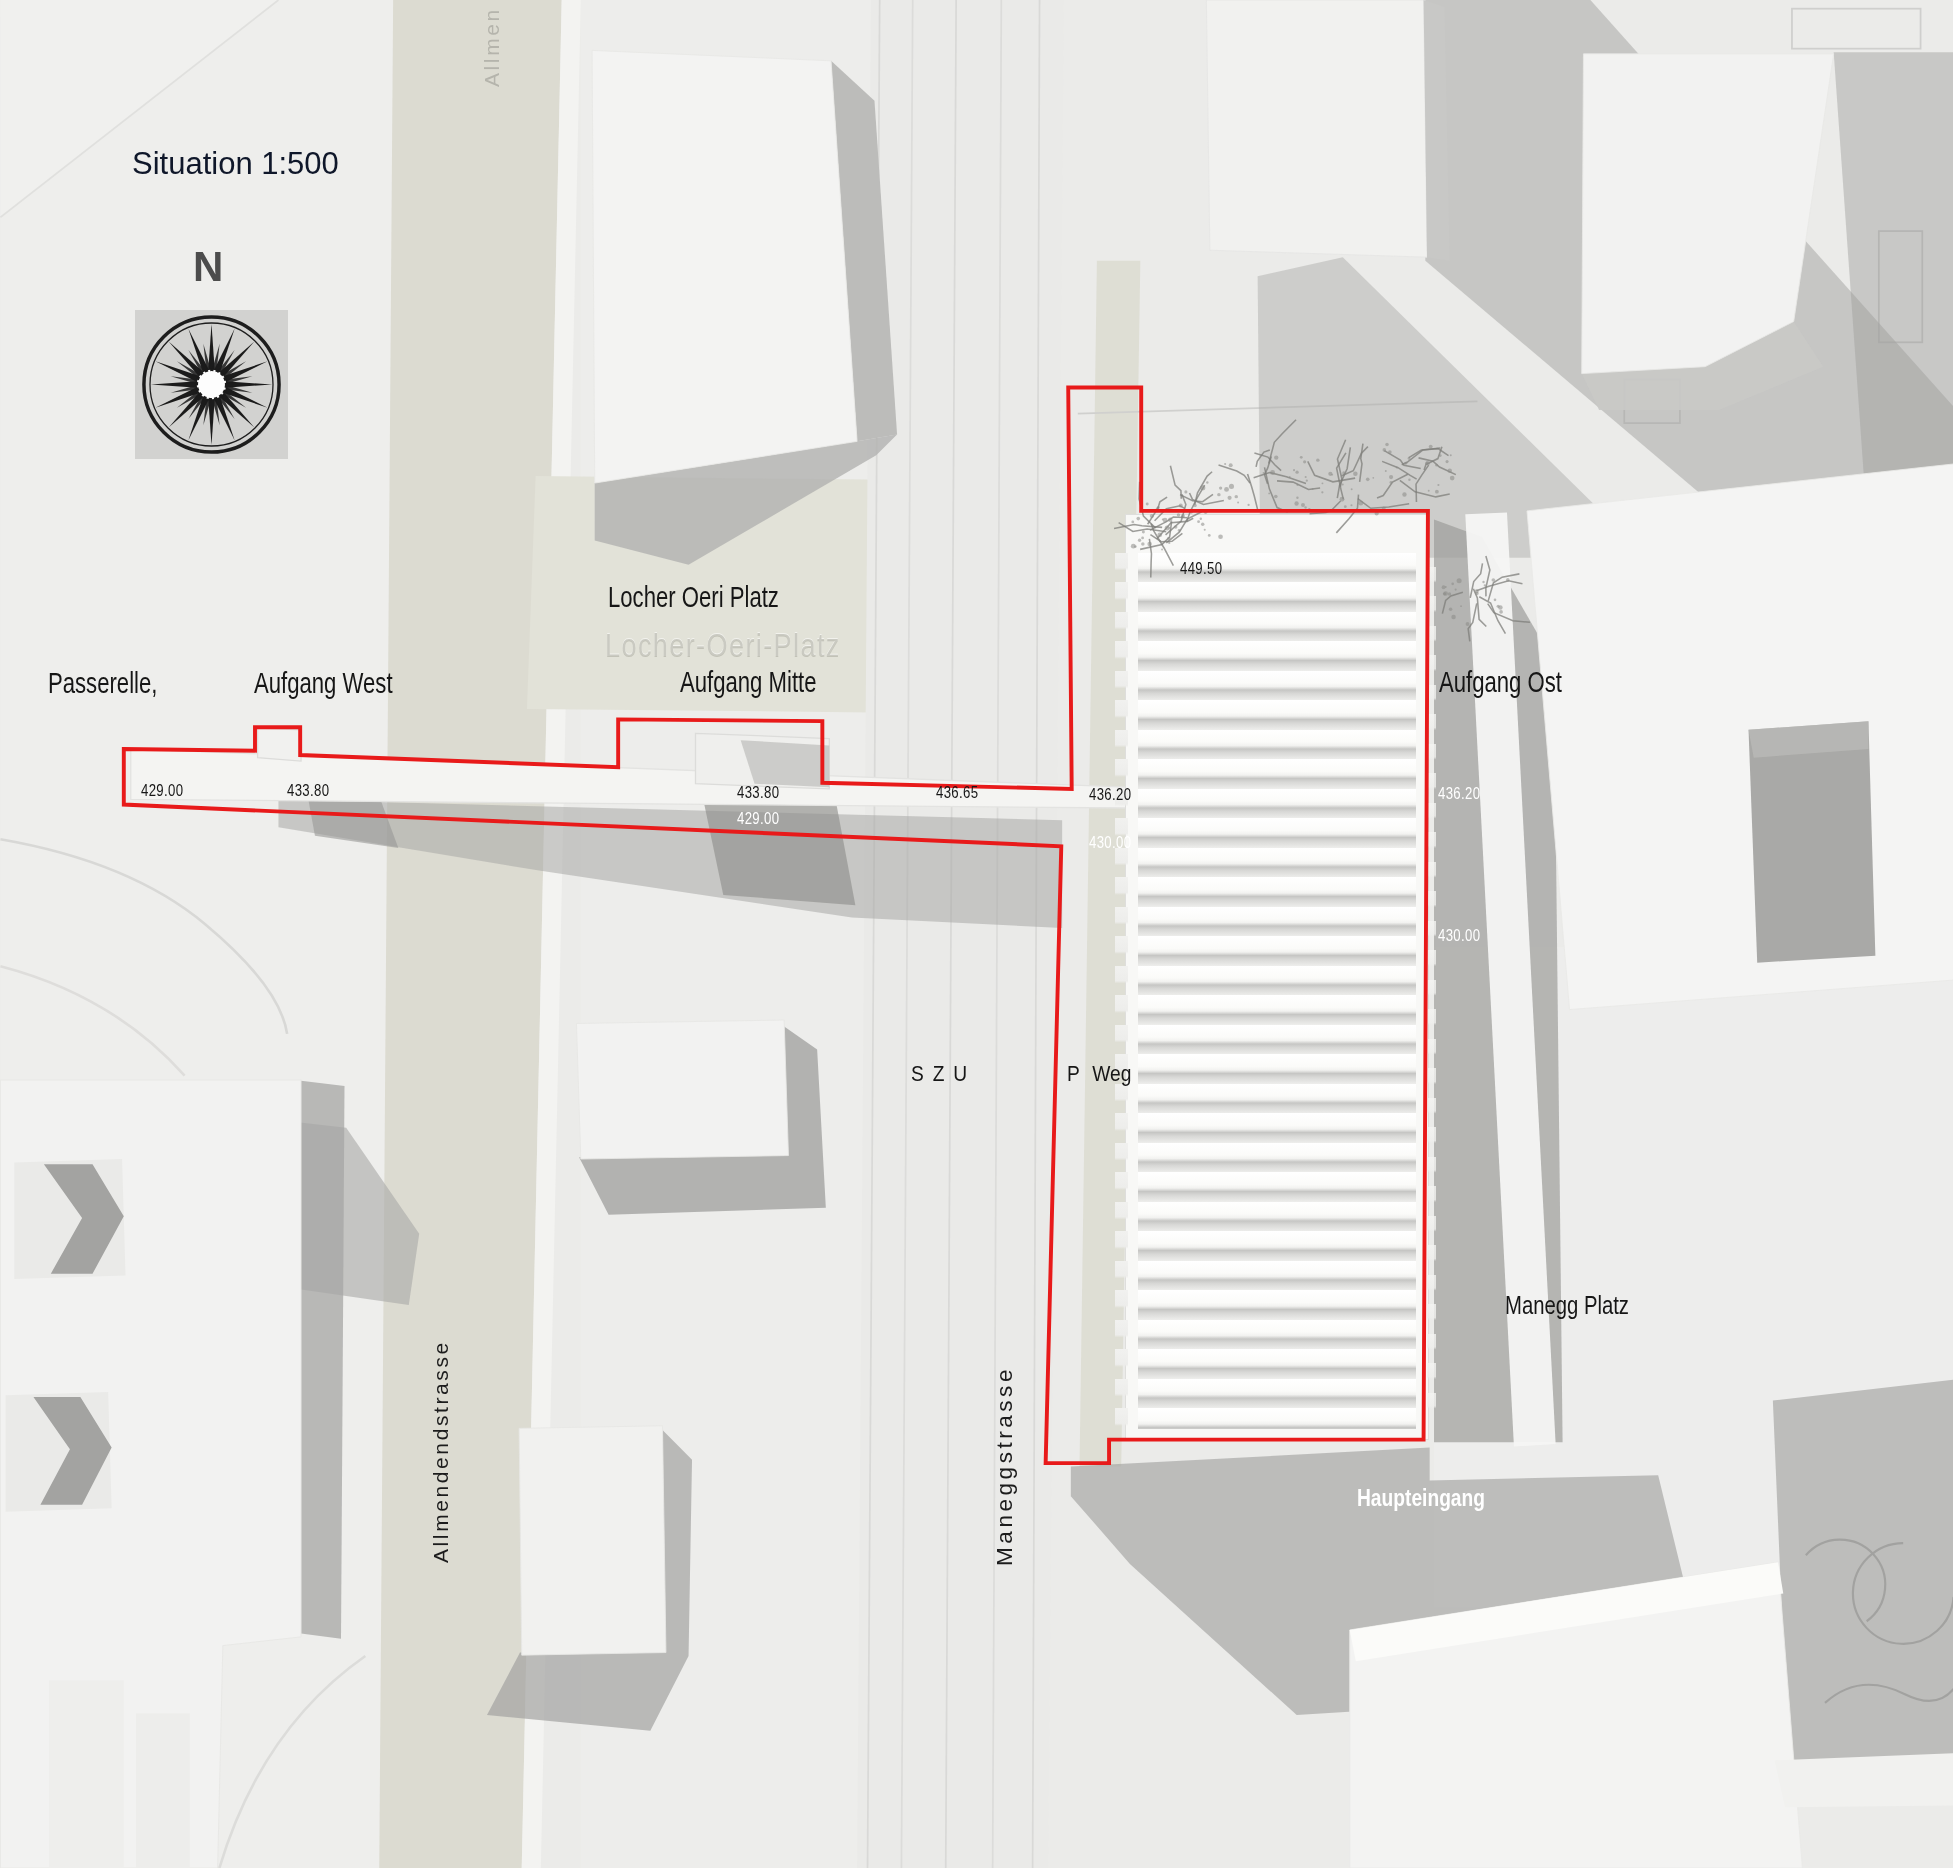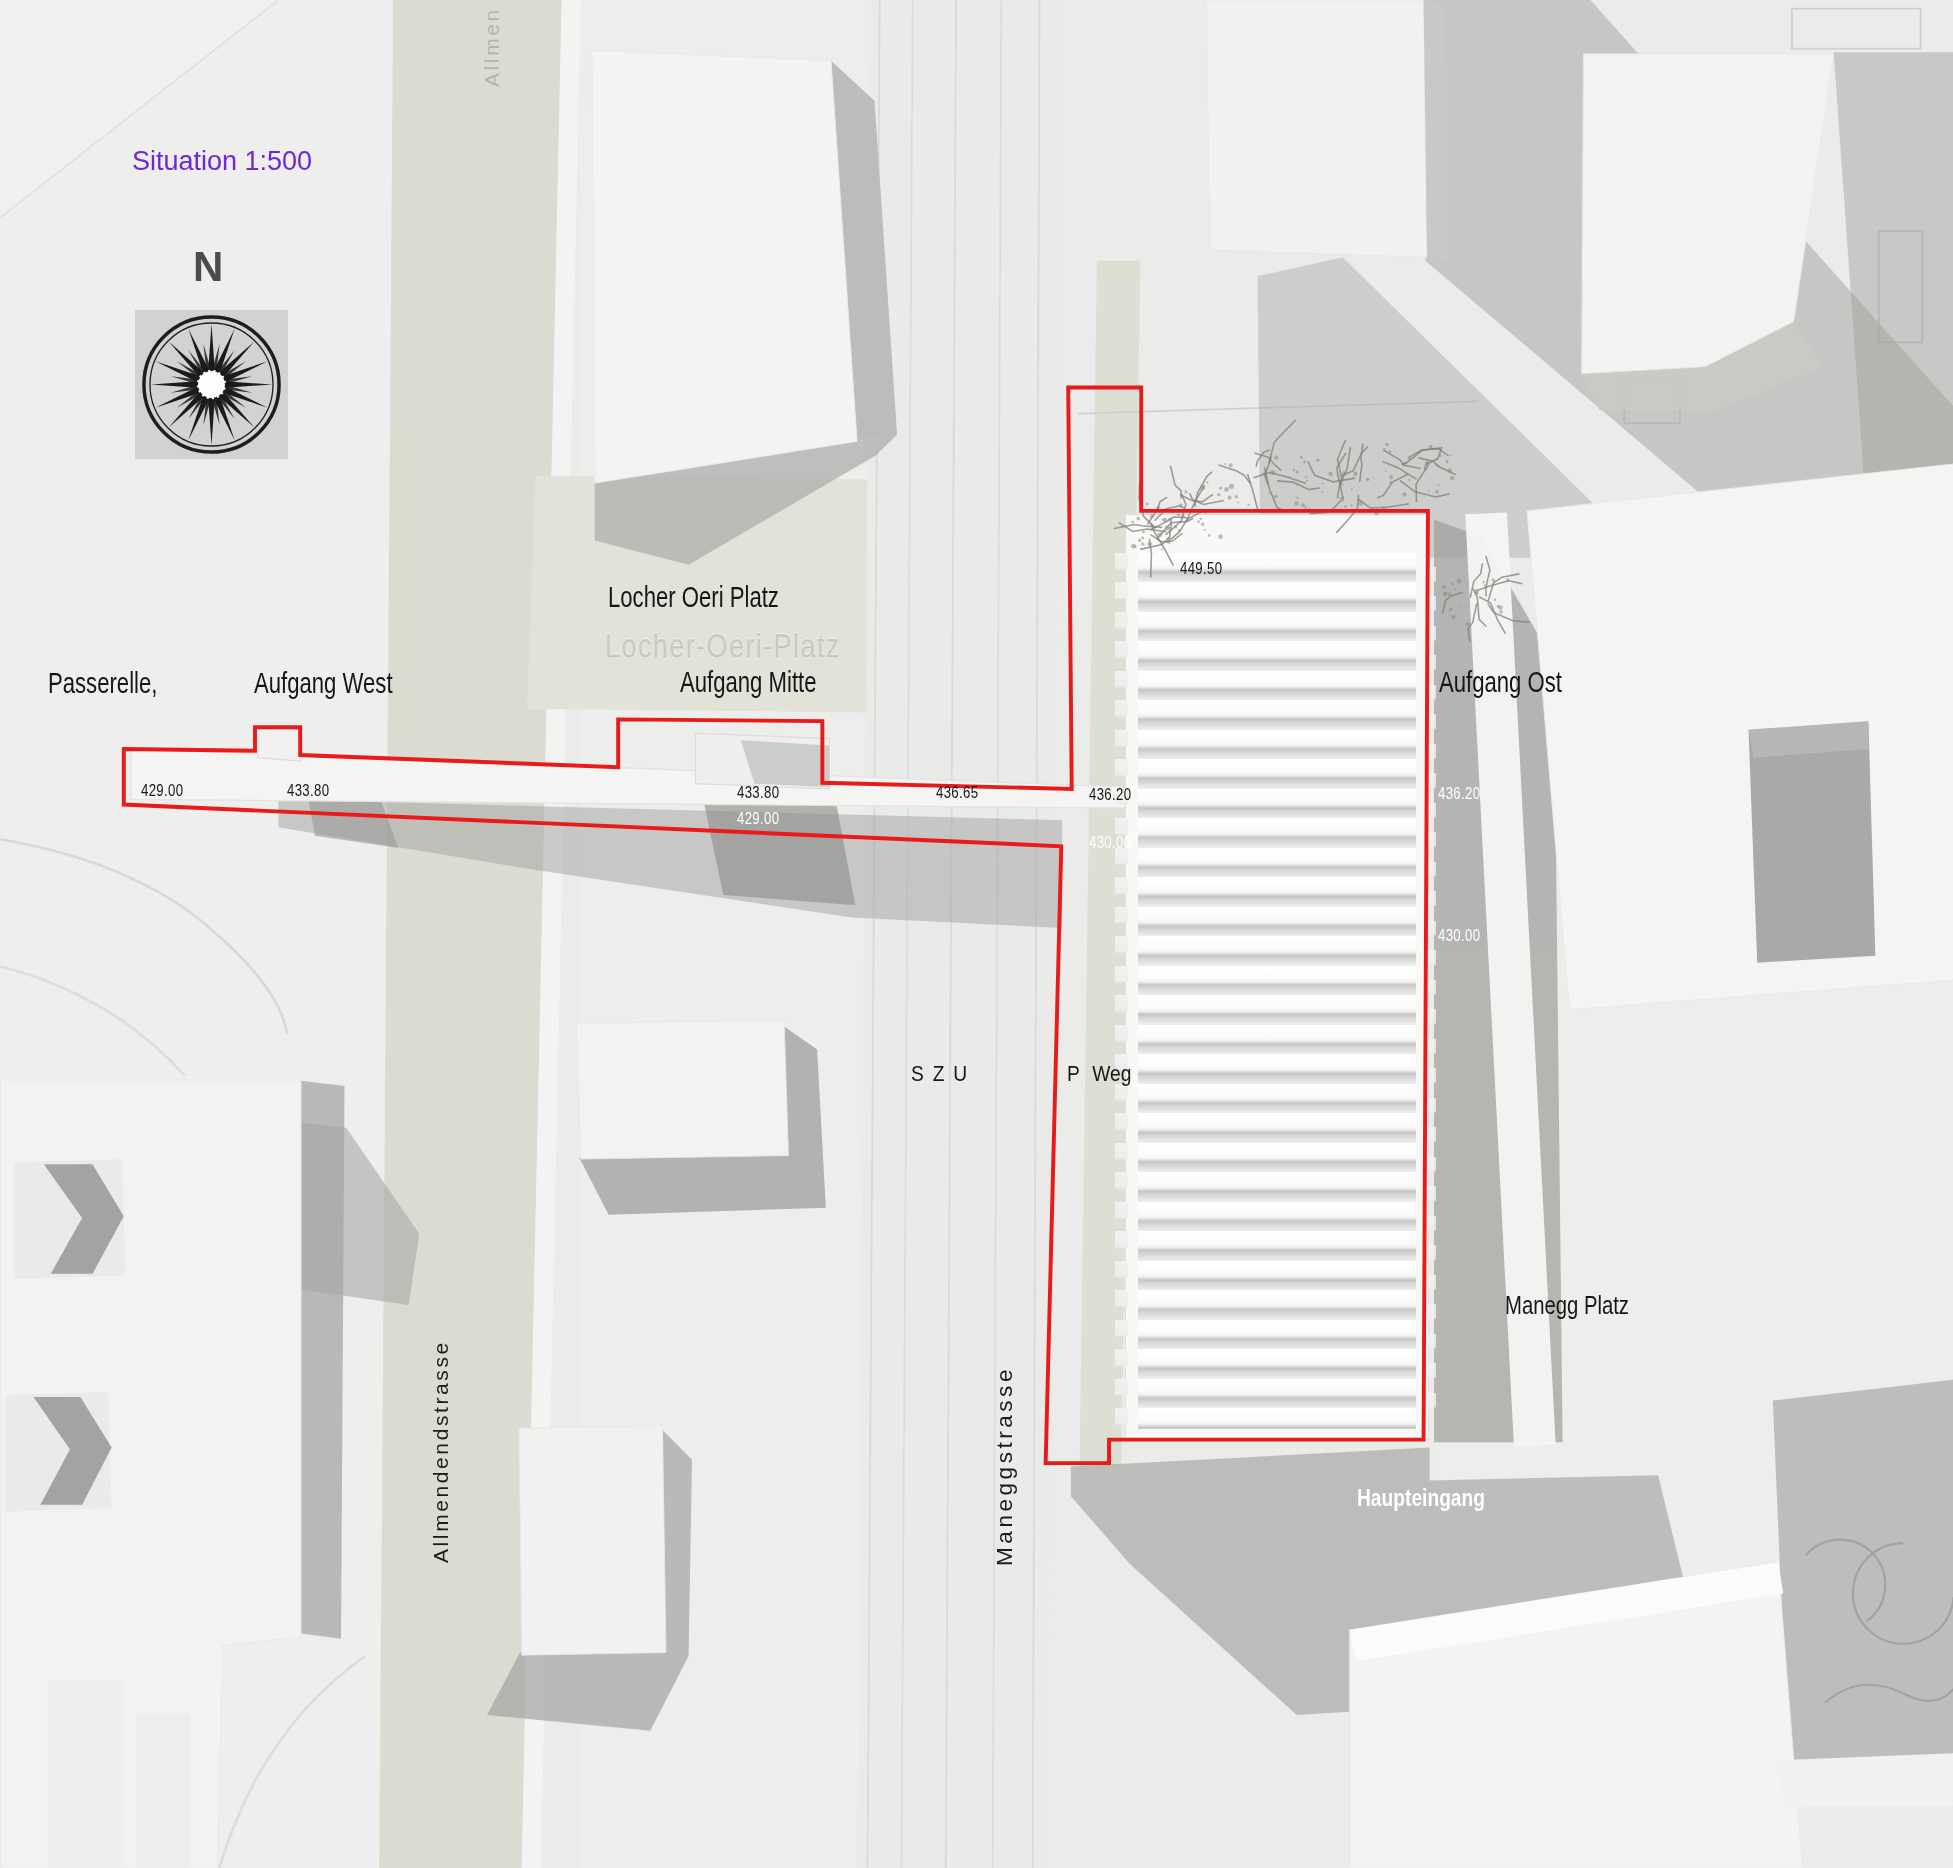--- a/index.html
+++ b/index.html
@@ -17,21 +17,21 @@
         background:repeating-linear-gradient(180deg,
           #ffffff 0px,#fbfbf9 12px,#f2f2f0 15.6px,#c6c6c4 19px,#d8d8d6 22.6px,#eeeeec 29.5px);}
   #hall .comb-left{position:absolute;left:-11.3px;top:38px;bottom:10.4px;width:13px;
         background:repeating-linear-gradient(180deg,#f1f1ef 0px,#ededeb 14.8px,rgba(0,0,0,0) 17.4px,rgba(0,0,0,0) 29.5px);}
   #hall .comb-right{position:absolute;right:-7.8px;top:52px;bottom:21px;width:8.7px;opacity:.8;
         background:repeating-linear-gradient(180deg,#f4f4f2 0px,#efefed 13px,rgba(0,0,0,0) 15.6px,rgba(0,0,0,0) 29.5px);}
 
   
   .lbl{position:absolute;color:#161616;font-size:29.5px;line-height:1.1;
        transform:scaleX(.75);transform-origin:left top;white-space:nowrap;}
-  .title{position:absolute;color:#6d28d9;font-size:27px;white-space:nowrap;}
+  .title{position:absolute;color:#0f172a;font-size:31px;white-space:nowrap;}
   .num{position:absolute;color:#161616;font-size:16.5px;letter-spacing:0.4px;
        transform:scaleX(.8);transform-origin:left top;white-space:nowrap;}
   .num.light{color:#ffffff;}
   .vtext{position:absolute;transform:rotate(-90deg);transform-origin:left top;
        white-space:nowrap;color:#1c1c1c;}
   .n-mark{position:absolute;left:193px;top:243px;font-size:42px;font-weight:bold;color:#4c4c4c;}
   .ghost{position:absolute;left:605px;top:627px;font-size:33px;letter-spacing:1.7px;white-space:nowrap;
        color:rgba(158,158,146,.48);text-shadow:0 -0.9px 0 rgba(255,255,255,.55);
        transform:scaleX(.82);transform-origin:left top;}
   .bold-white{position:absolute;color:#ffffff;font-weight:bold;font-size:24px;

